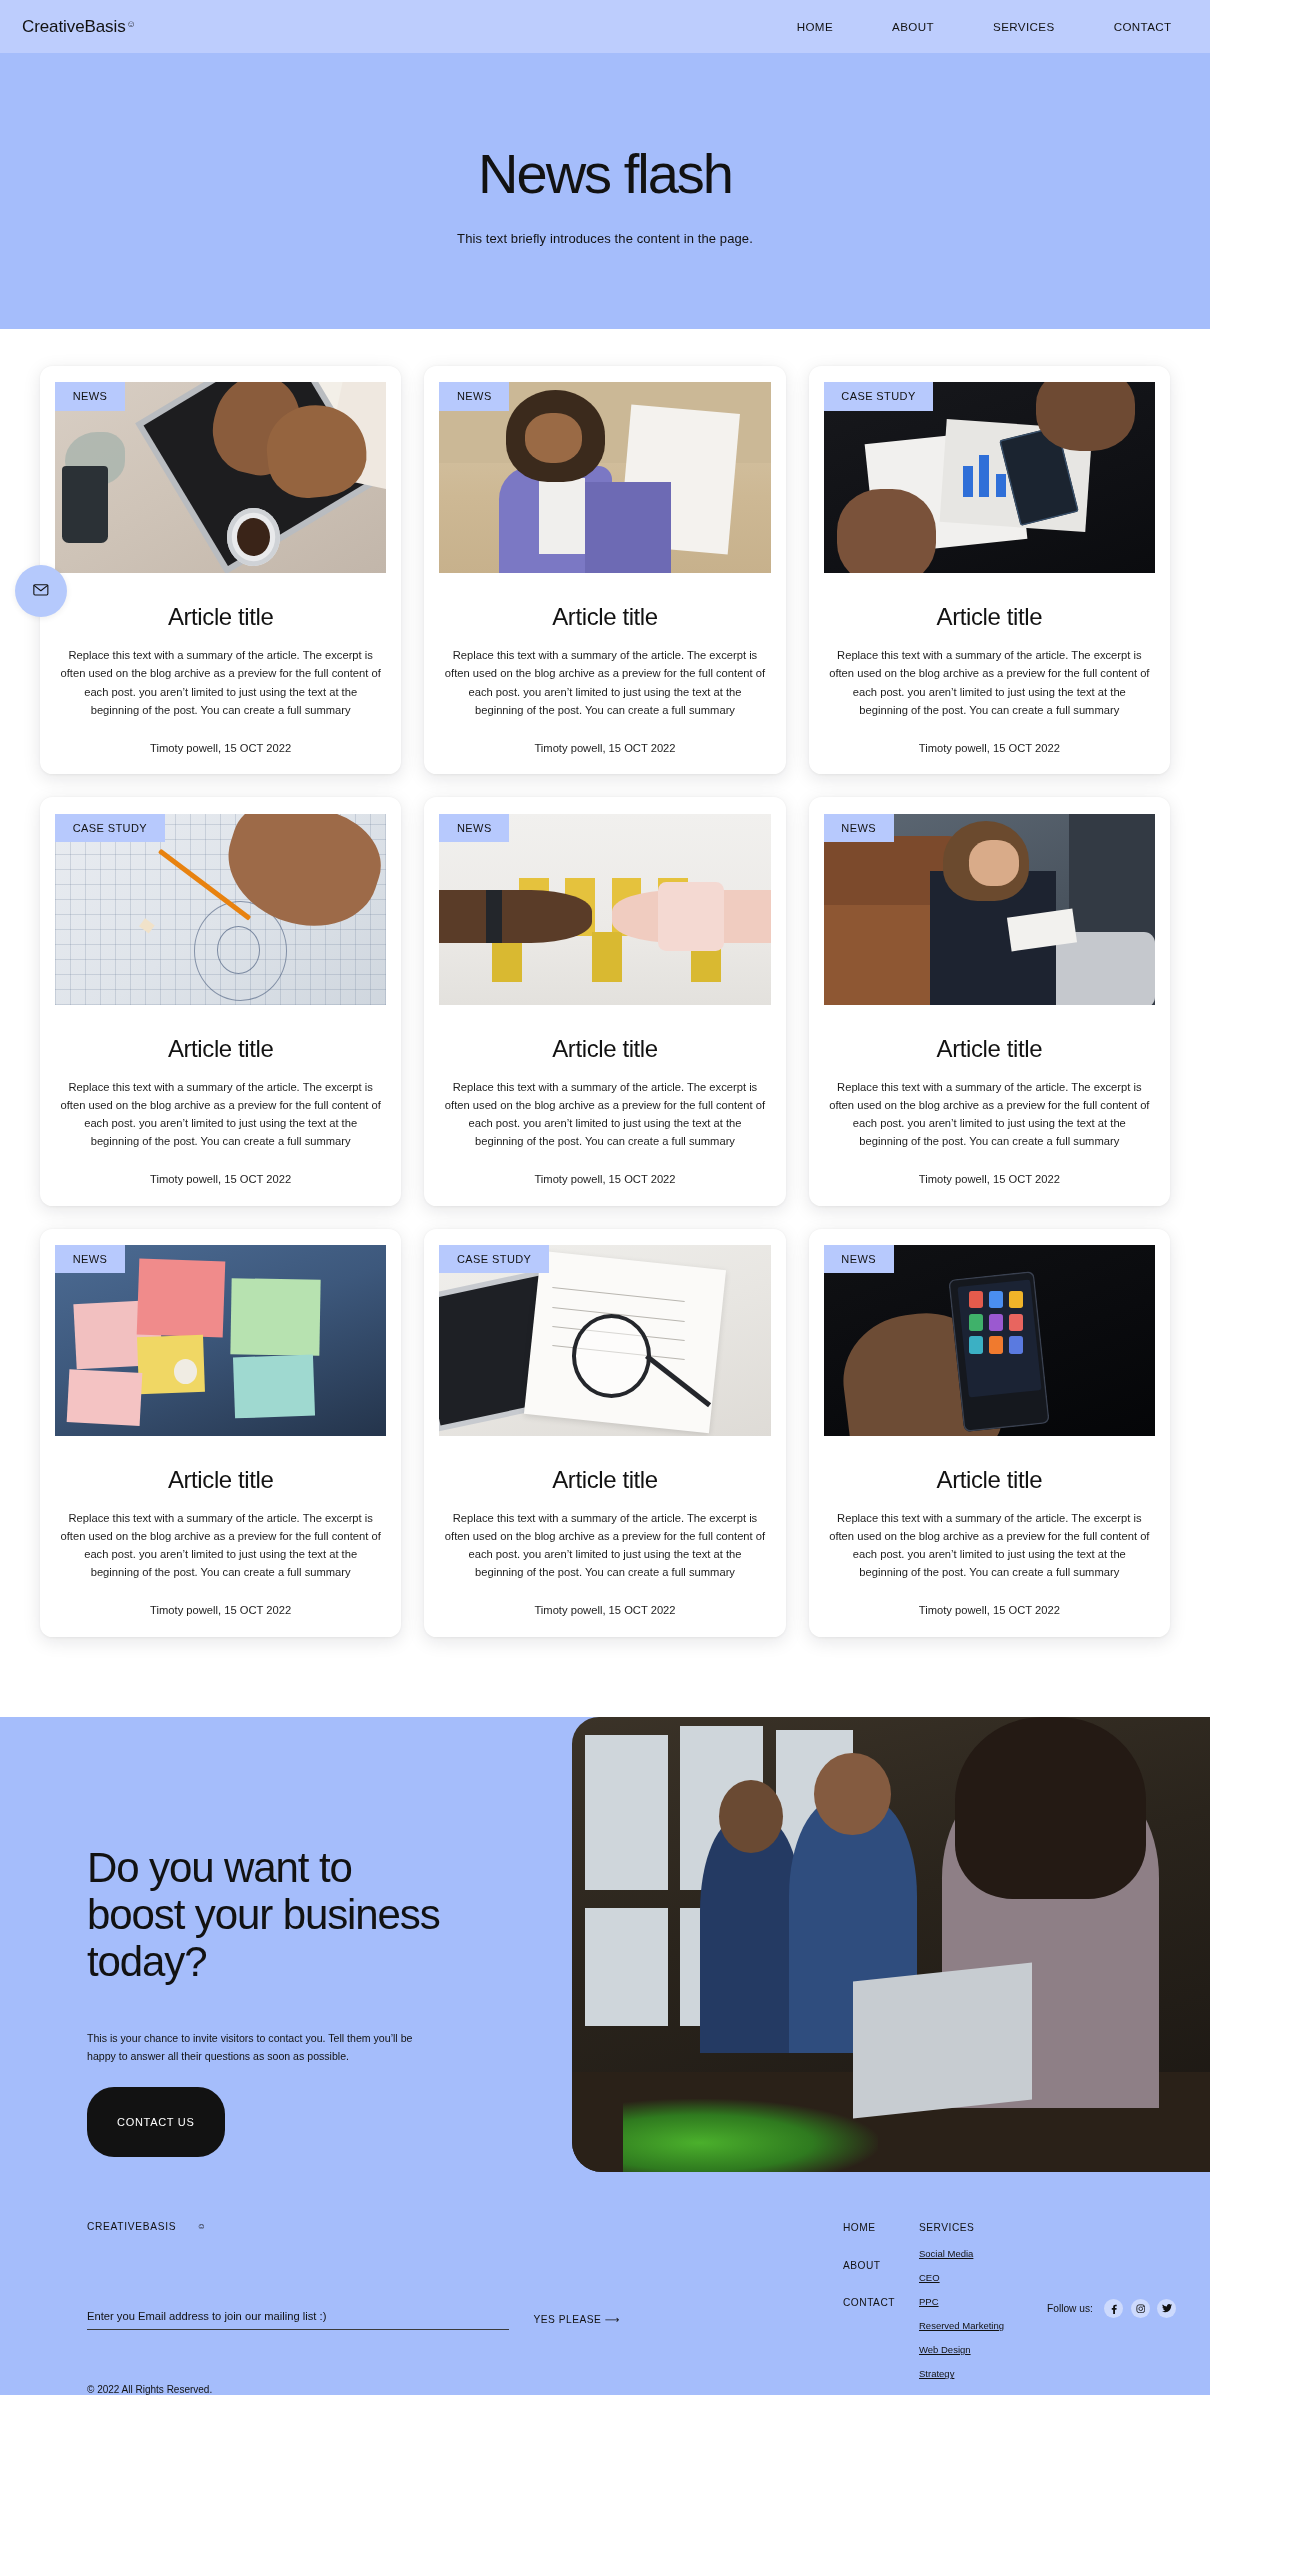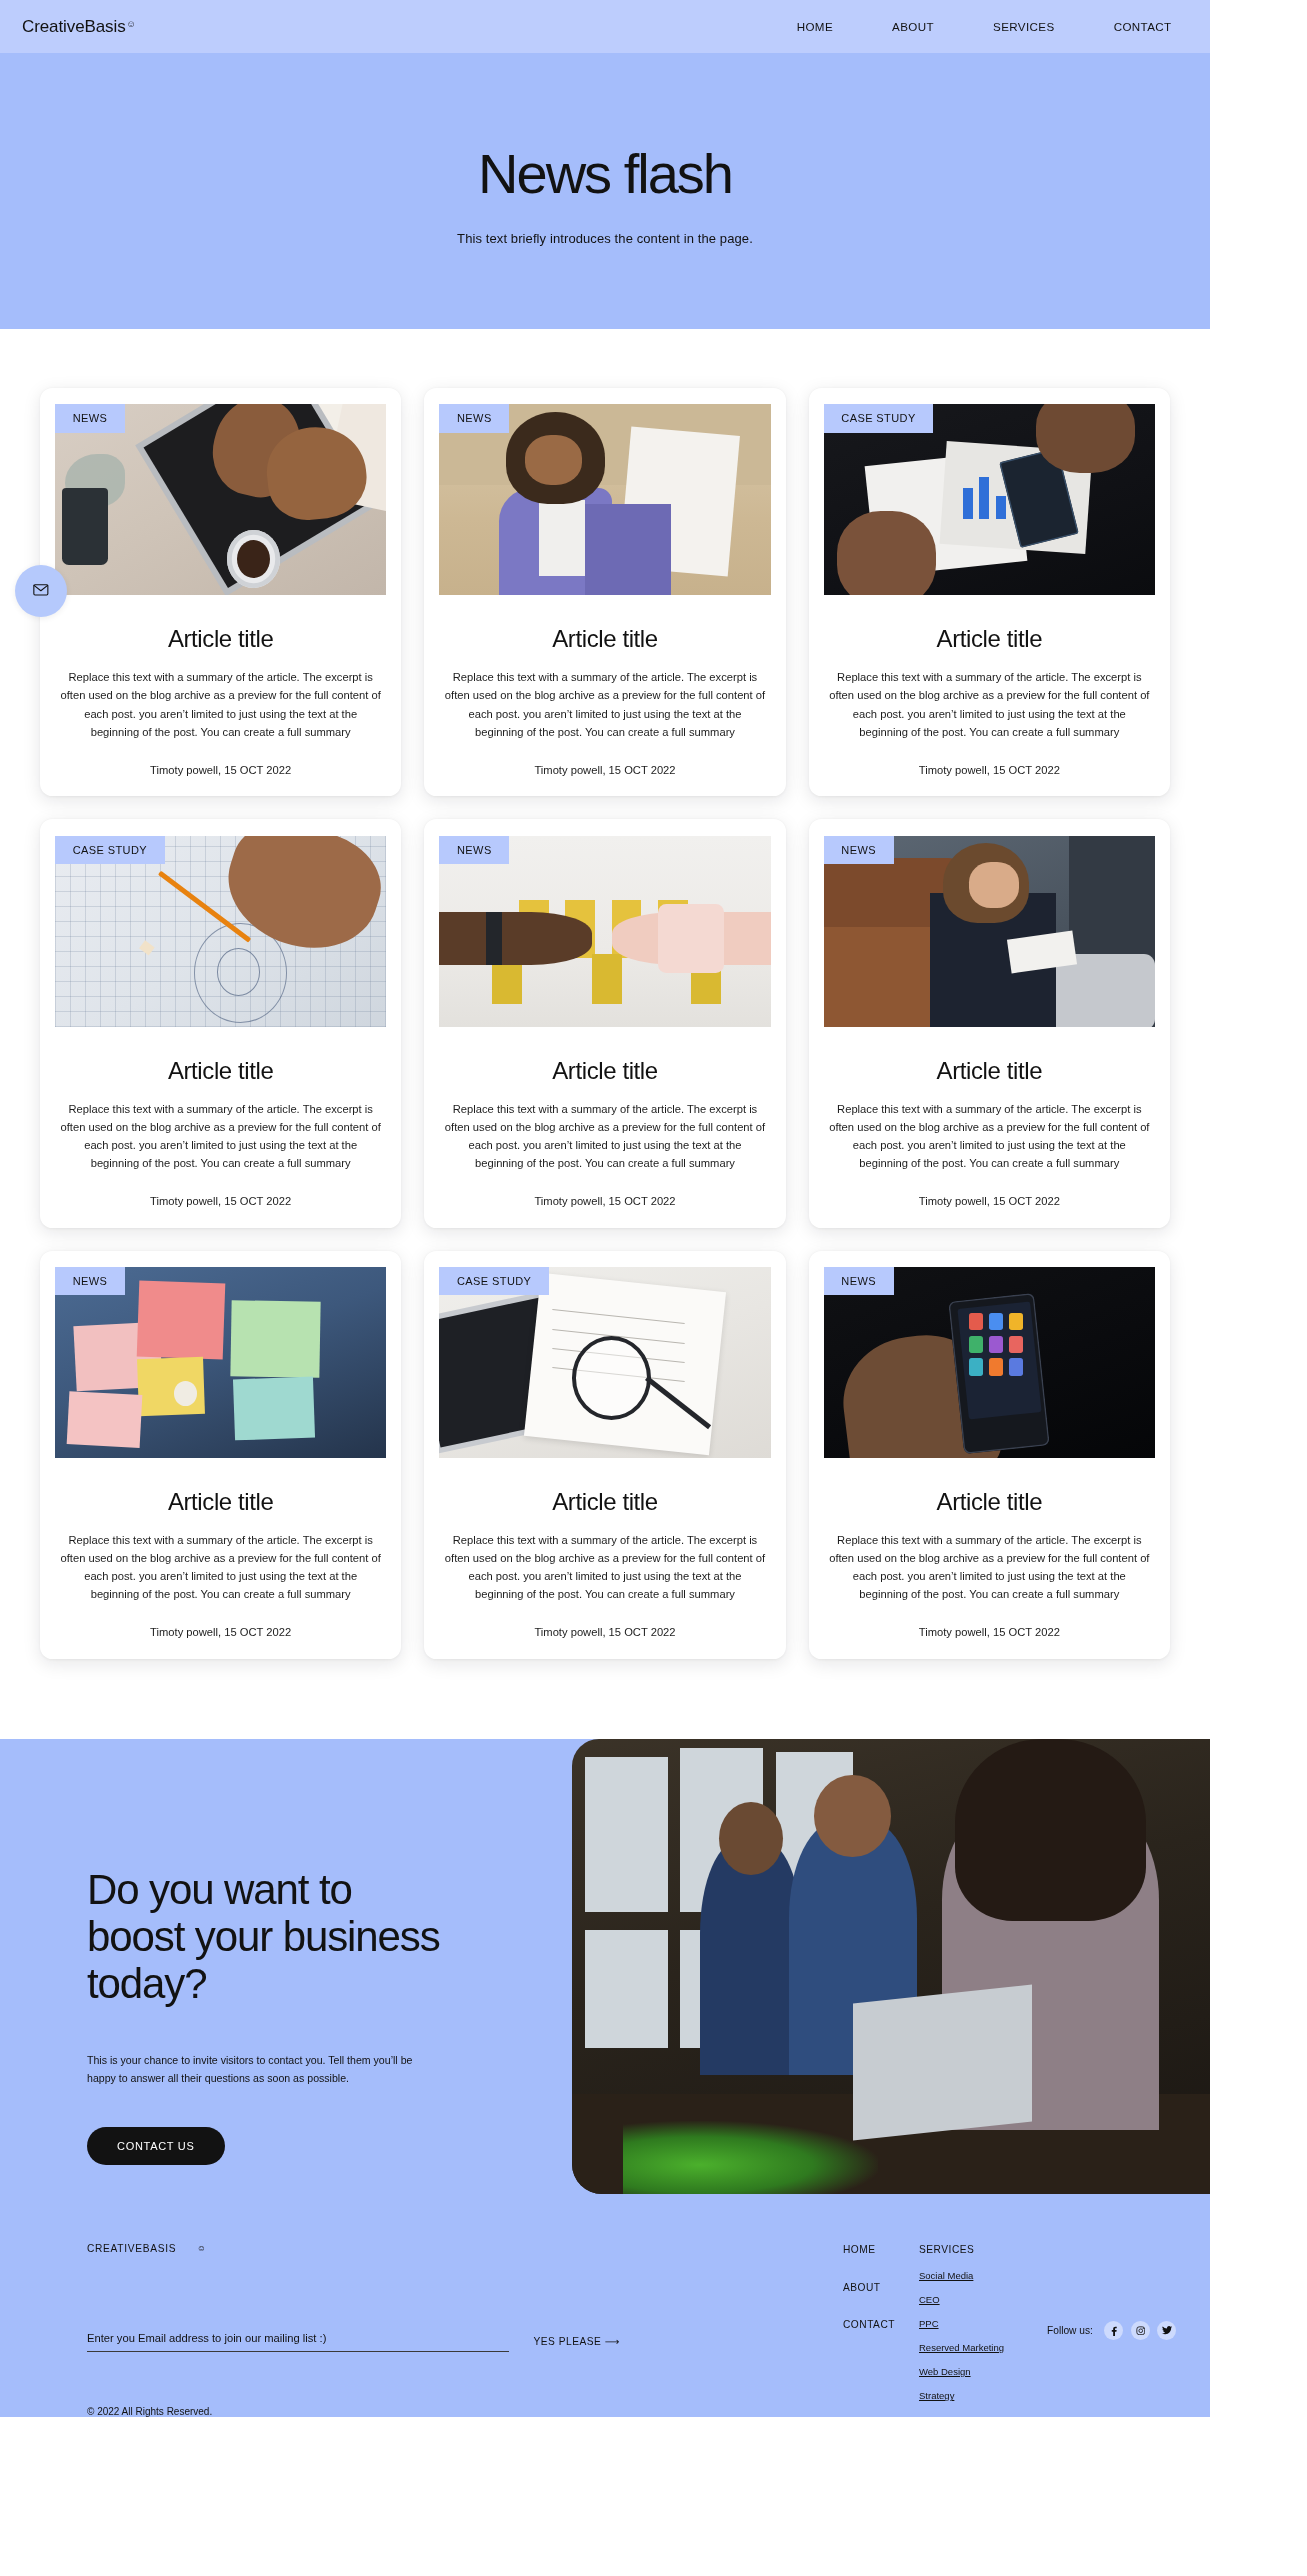--- a/index.html
+++ b/index.html
@@ -41,21 +41,21 @@
   
   .float-mail {
     position:absolute; left:15px; top:565px;
     width:52px; height:52px; border-radius:50%;
     background:#b5c9fc; display:flex; align-items:center; justify-content:center;
     cursor:pointer; box-shadow:0 1.4px 6.8px rgba(0,0,0,0.07);
     z-index:30;
   }
 
   
-  .grid-wrap { background:#fff; padding:59px 0 80px; }
+  .grid-wrap { background:#fff; padding:37px 0 80px; }
   .grid {
     width:1130px; margin:0 auto;
     display:grid; grid-template-columns:repeat(3,1fr); column-gap:23px; row-gap:23px;
   }
   .card {
     background:#fff; border-radius:12.3px;
     box-shadow:0 4.1px 17.7px rgba(17,17,26,0.10), 0 0.7px 2.7px rgba(17,17,26,0.05);
     padding:16.3px 15px 20.4px; display:flex; flex-direction:column;
   }
   .card-media { position:relative; height:191px; overflow:hidden; }
@@ -77,22 +77,22 @@
 
   
   .cta { position:relative; display:flex; background:#a5bdfb; min-height:455px; }
   .cta-left { width:572px; flex:0 0 572px; padding:127px 0 0 87px; }
   .cta-left h2 {
     font-size:42px; line-height:1.12; font-weight:400; letter-spacing:-1.1px; max-width:354px;
   }
   .cta-left p { font-size:10.6px; line-height:1.72; margin-top:44px; max-width:354px; }
   .cta-btn {
     display:inline-flex; align-items:center; justify-content:center;
-    margin-top:40px; background:#121212; color:#ffffff;
-    border:none; border-radius:27px; padding:13px 30px;
+    margin-top:22px; background:#121212; color:#ffffff;
+    border:none; border-radius:27px; padding:29px 30px;
     font-size:11px; letter-spacing:0.7px; cursor:pointer;
     font-family:"Liberation Sans", sans-serif;
   }
   .cta-right {
     flex:1 1 auto; position:relative; overflow:hidden;
     border-top-left-radius:27px; border-bottom-left-radius:30px;
   }
 
   
   .footer { background:#a5bdfb; padding:49px 0 0; min-height:222px; position:relative; }

